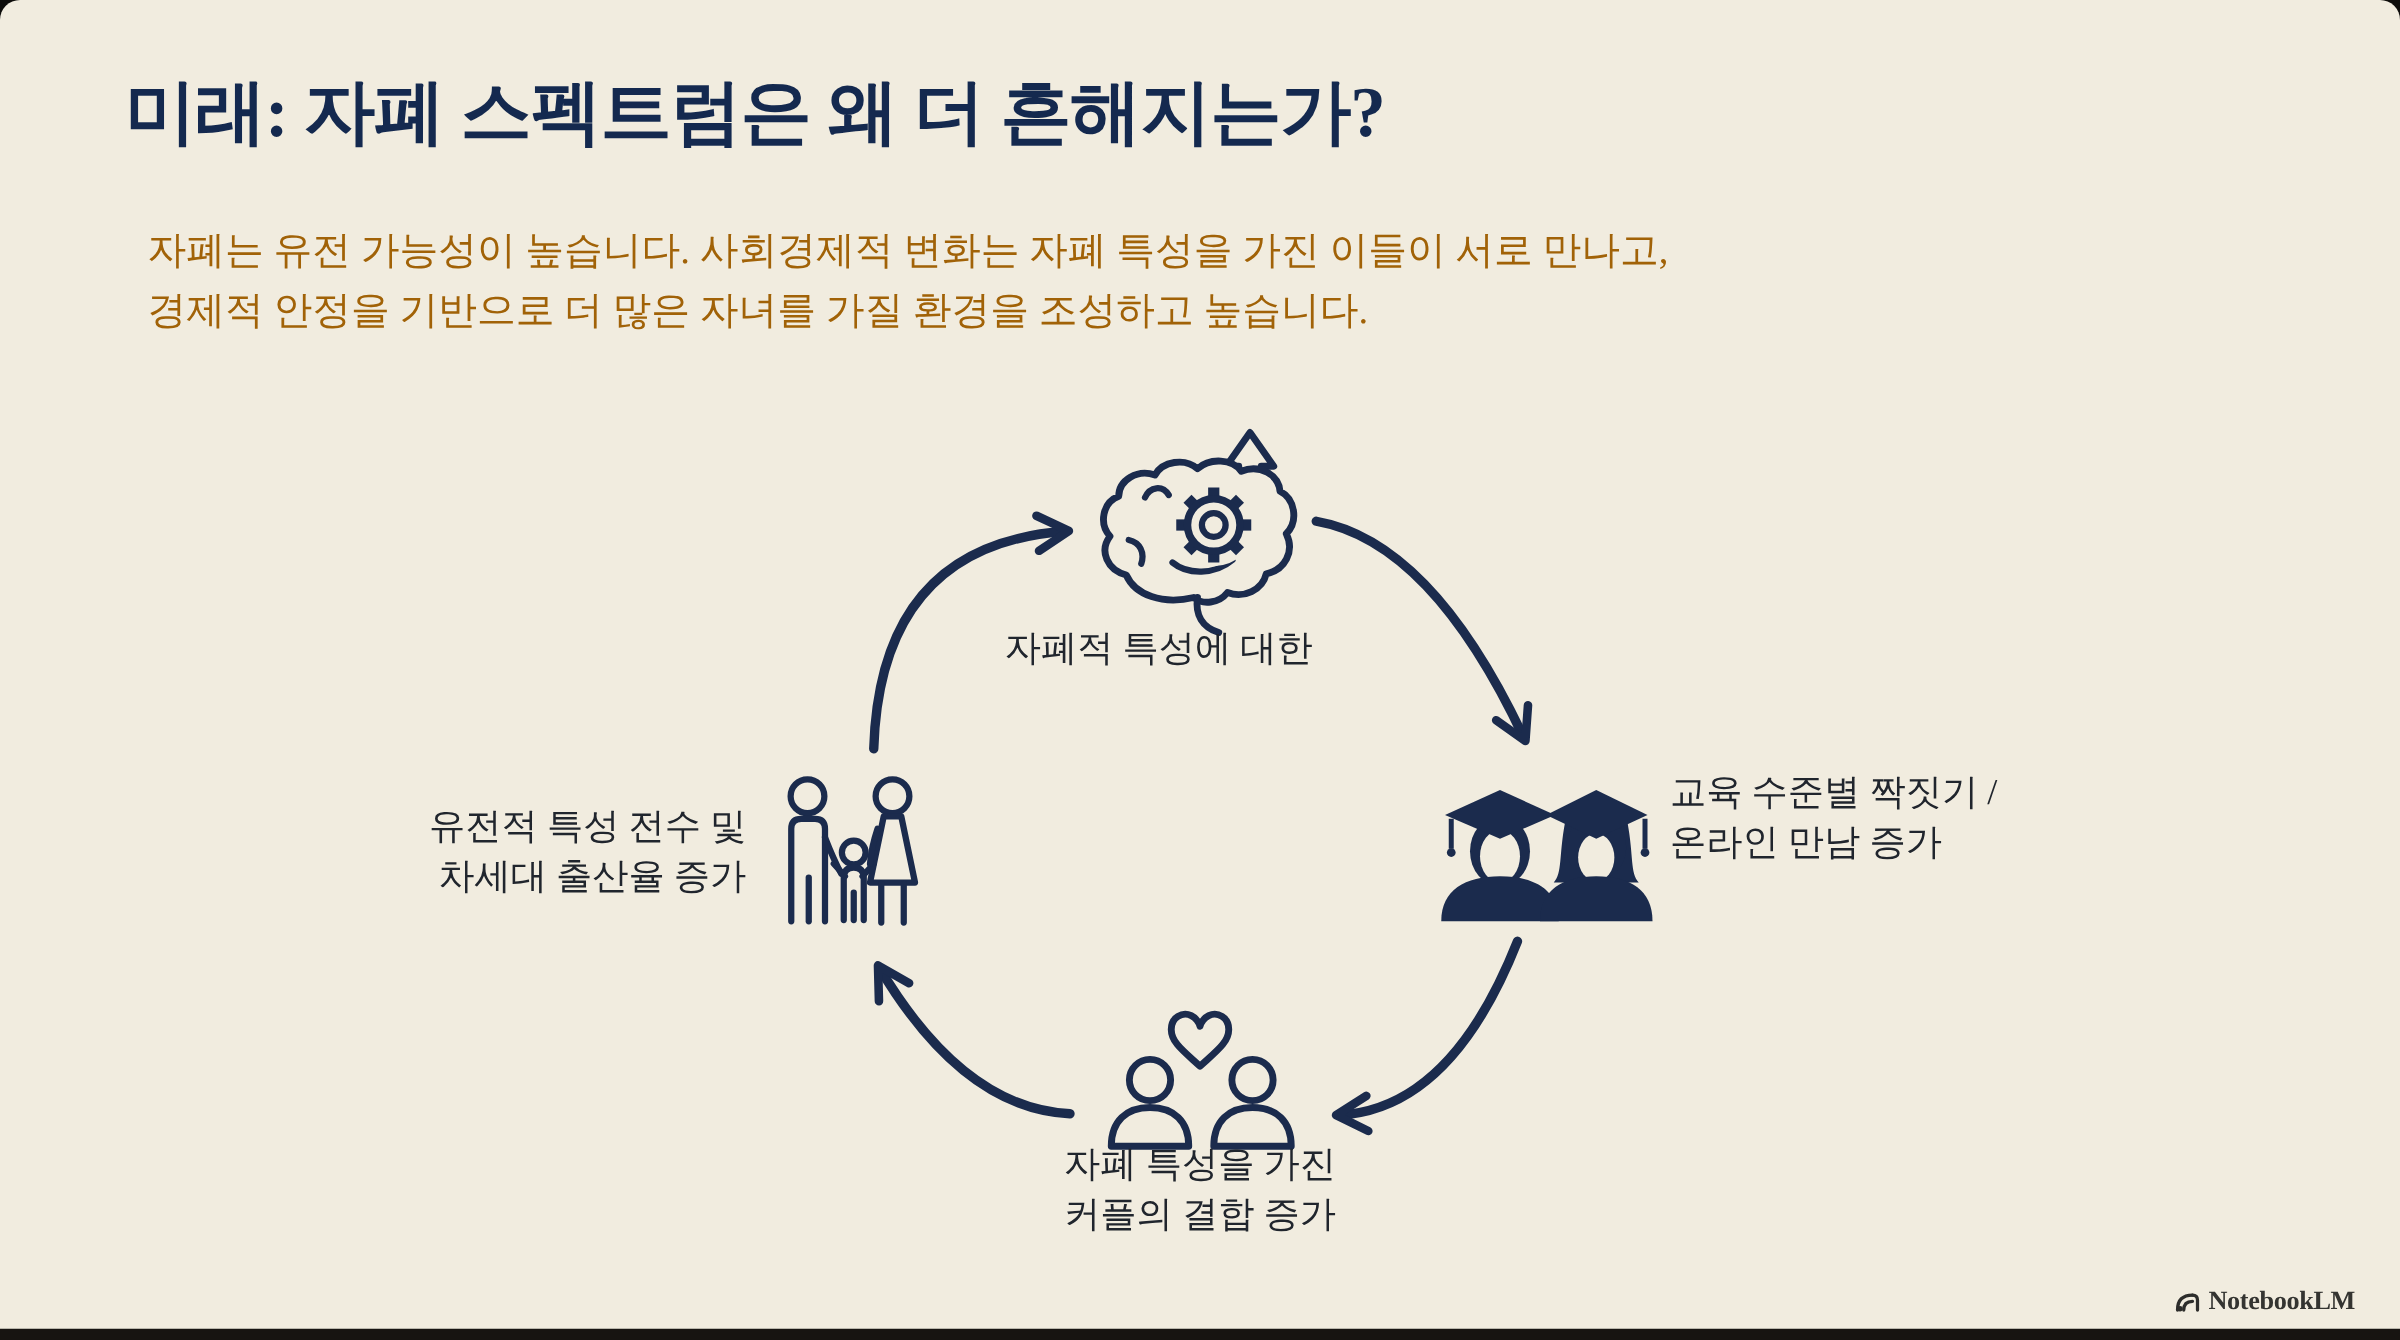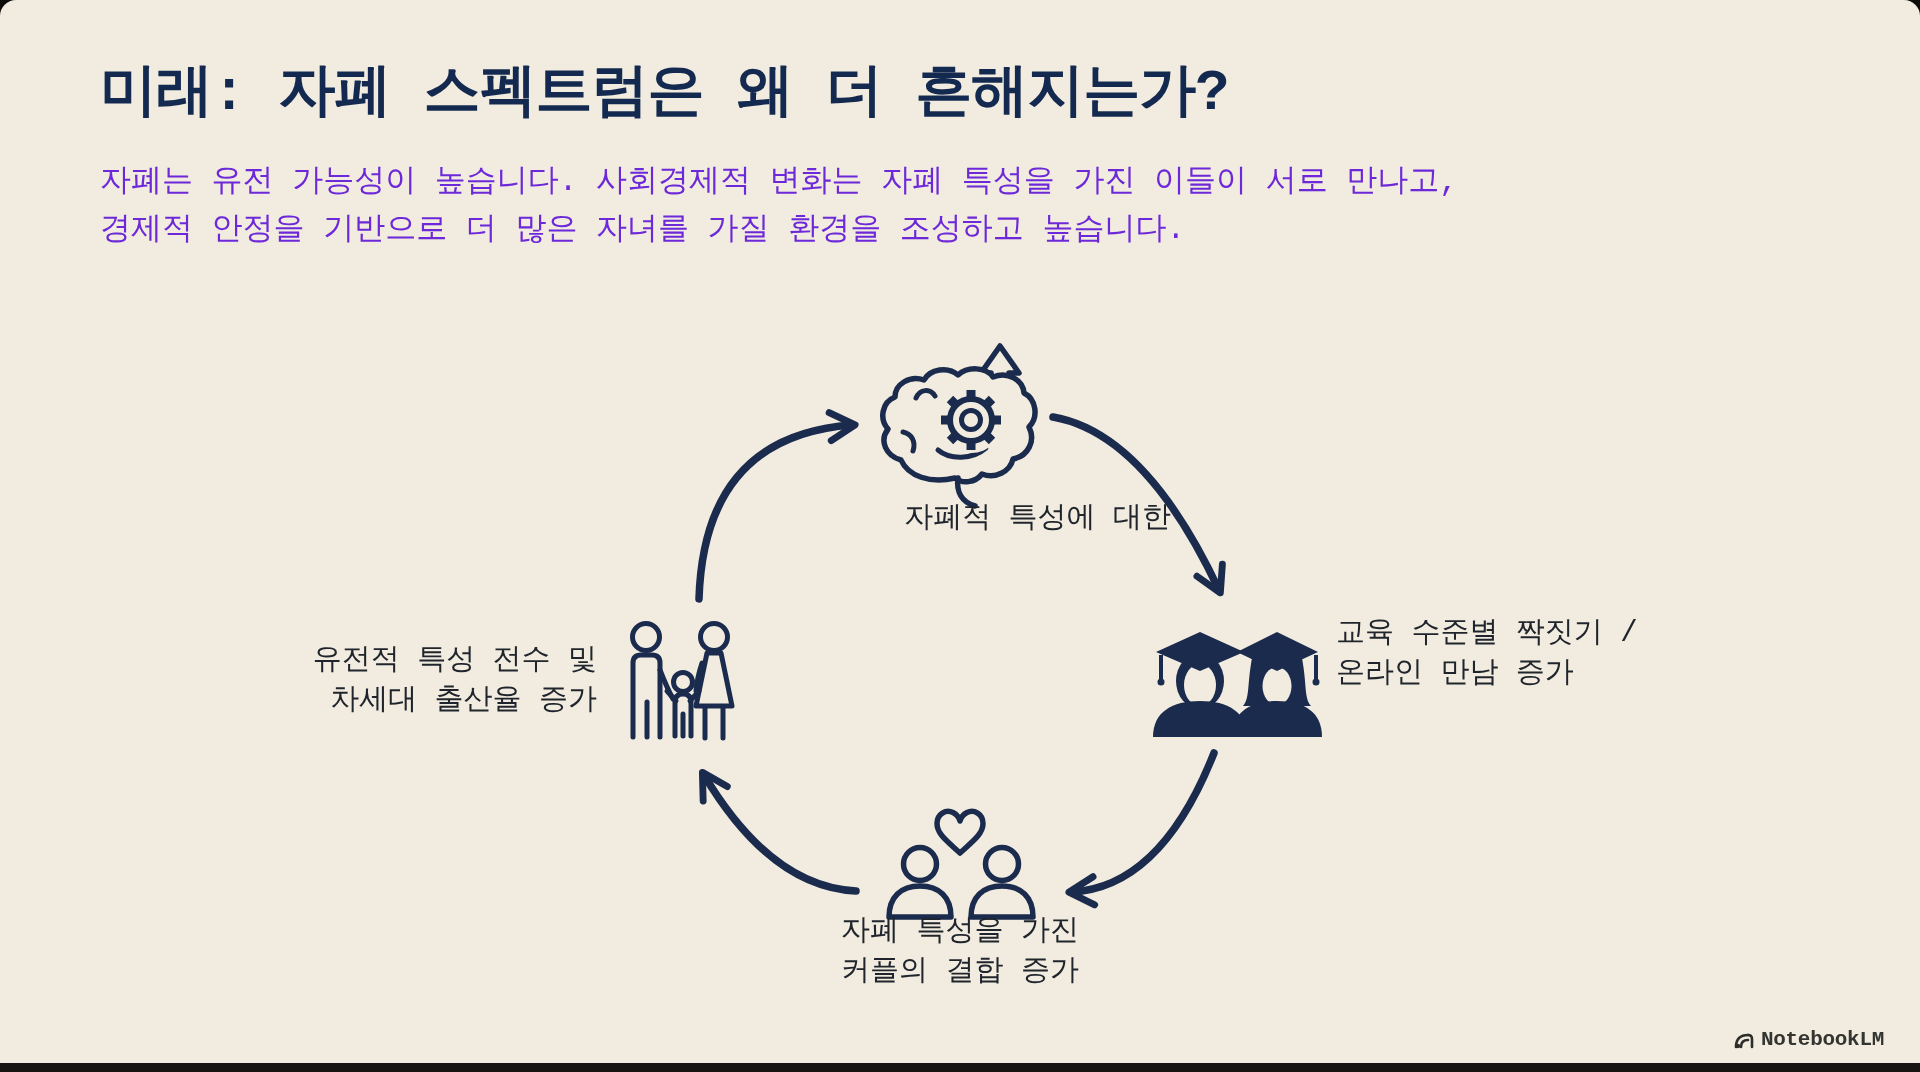--- a/index.html
+++ b/index.html
@@ -2,40 +2,40 @@
 <html><head>
 <meta charset="utf-8">
 <style>
   html,body{margin:0;padding:0;background:#0d0c0a;}
   .canvas{
     position:relative;
     width:1920px;height:1072px;
     background:#f1ecdf;
     border-radius:16px 16px 0 0;
     overflow:hidden;
-    font-family:Liberation Mono, monospace;
+    font-family:Liberation Serif, serif;
   }
   .page-title{
     position:absolute;left:100px;top:52px;
     font-size:57px;font-weight:800;color:#14294f;
     letter-spacing:-1px;margin:0;white-space:nowrap;
   }
   .page-subtitle{
     position:absolute;left:100px;top:158px;
-    font-size:31px;line-height:48px;color:#6d28d9;
-    font-weight:400;margin:0;
+    font-size:31px;line-height:48px;color:#a16207;
+    font-weight:400;margin:18px;
   }
   .page-subtitle span{display:block;}
   .diagram-svg{position:absolute;left:0;top:0;}
   .node-label{
     position:absolute;
     font-size:29px;line-height:40px;font-weight:500;color:#20252d;
   }
   .node-label span{display:block;}
-  .label-top   {left:771px; top:499px; width:400px; text-align:right;}
+  .label-top   {left:727px; top:499px; width:400px; text-align:center;}
   .label-right {left:1336px;top:614px; width:360px; text-align:left;}
   .label-bottom{left:760px; top:912px; width:400px; text-align:center;}
   .label-left  {left:257px; top:641px; width:340px; text-align:right;}
   .brand{
     position:absolute;right:36px;top:1028px;
     display:flex;align-items:center;gap:6px;
     color:#343431;font-size:21px;font-weight:700;letter-spacing:-0.3px;
   }
   .bottom-bar{
     position:absolute;left:0;bottom:0;width:1920px;height:9px;

